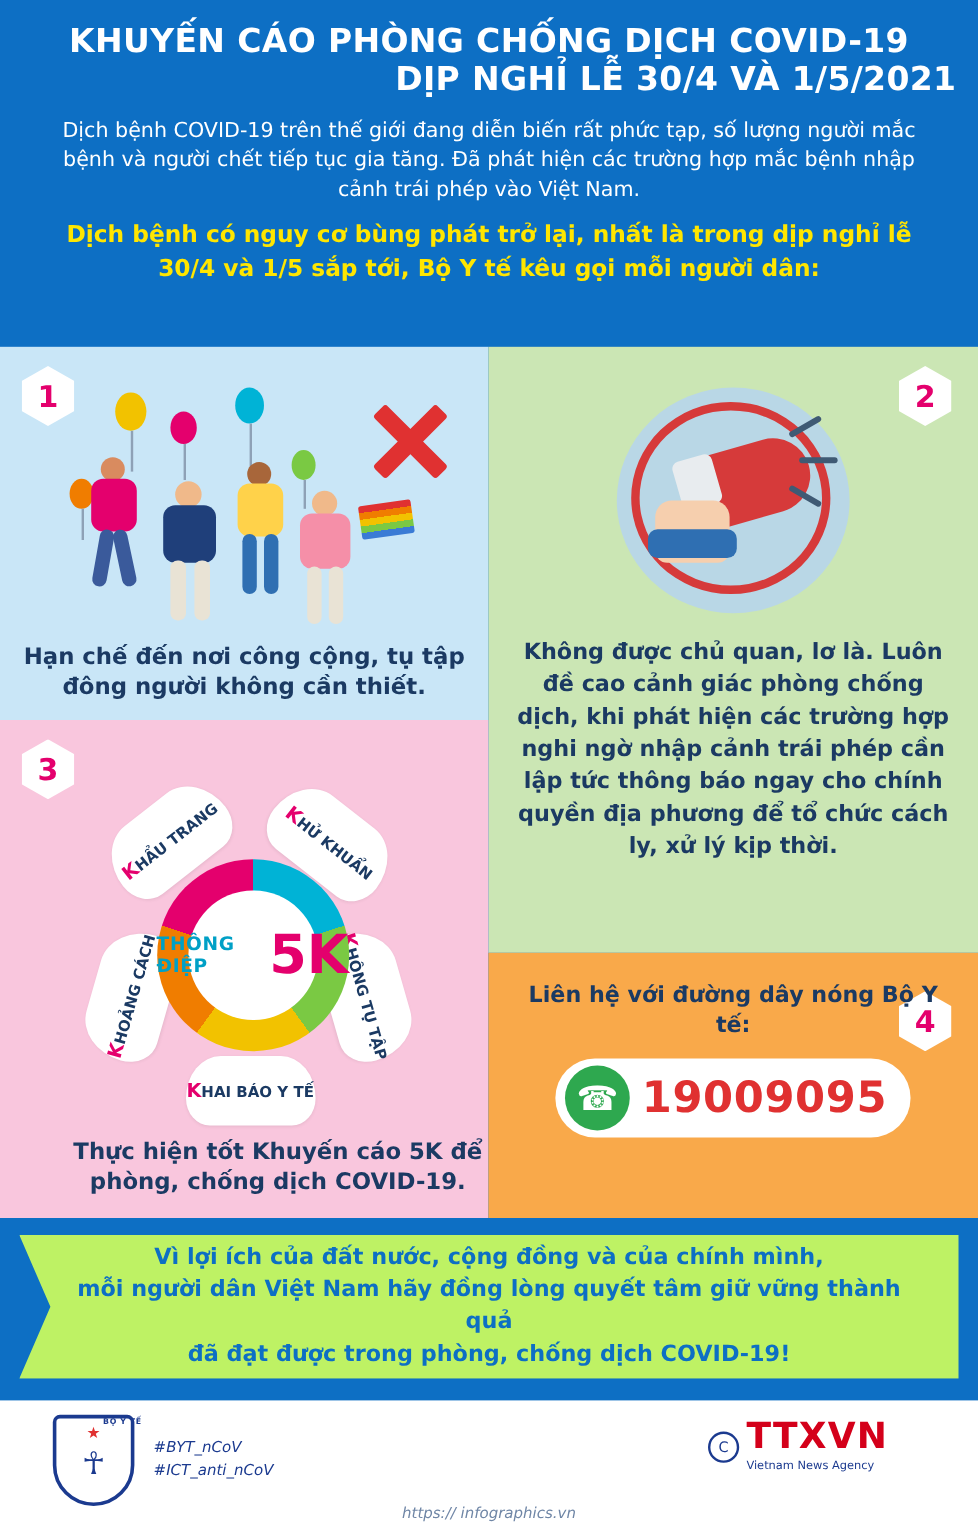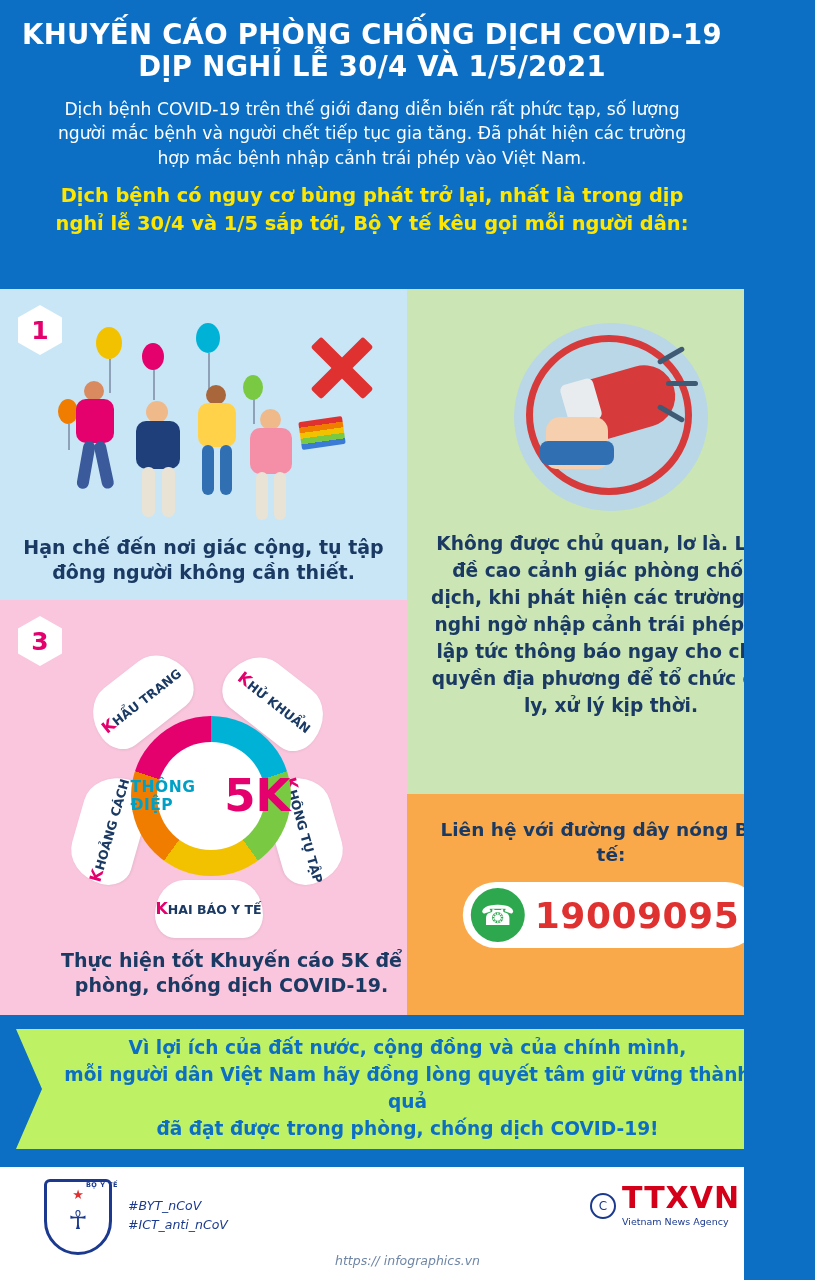--- a/index.html
+++ b/index.html
@@ -3,30 +3,30 @@
 <meta charset="utf-8">
 <style>
   html,body{margin:0;padding:0;}
   body{
     width:815px;height:1280px;
     background:#0d6fc4;
     font-family:"DejaVu Sans", sans-serif;
     overflow:hidden;
     position:relative;
   }
-  .page{position:relative;width:744px;height:1280px;overflow:hidden;background:#0d6fc4;}
+  .page{position:relative;width:815px;height:1280px;overflow:hidden;background:#0d6fc4;}
 
   
   .header{padding:18px 18px 4px 18px;}
   .title{
     color:#ffffff;font-weight:bold;text-align:center;
     font-size:27.5px;line-height:1.18;letter-spacing:.3px;
     text-transform:uppercase;
   }
-  .title .l2{display:block;}
+  .title .l2{display:block;text-align:right;}
   .intro{
     color:#ffffff;text-align:center;font-size:17.2px;line-height:1.42;
     margin:14px 26px 0 26px;
   }
   .callout{
     color:#ffe600;text-align:center;font-weight:bold;font-size:19.4px;
     line-height:1.45;margin:12px 18px 0 18px;
   }
 
   
@@ -209,21 +209,21 @@
           <div style="position:absolute;left:24px;top:63px;width:12px;height:48px;border-radius:6px;background:#e9e3d5;"></div>
         </div>
 
         <div style="position:absolute;left:300px;top:96px;width:44px;height:28px;background:linear-gradient(#e03131 0 20%,#f07d00 20% 40%,#f2c200 40% 60%,#7ac943 60% 80%,#3a7bd5 80% 100%);border-radius:2px;transform:rotate(-8deg);"></div>
 
         <div class="xmark">
             <span></span>
             <span></span>
           </div>
       </div>
-      <div class="cap cap1">Hạn chế đến nơi giác cộng, tụ tập đông người không cần thiết.</div>
+      <div class="cap cap1">Hạn chế đến nơi công cộng, tụ tập đông người không cần thiết.</div>
     </div>
 
     <div class="cell c2">
       <div class="badge b2">2</div>
       <div class="art2">
         <div class="mega-circle"></div>
         <div class="mega-ring"></div>
 
         <div style="position:absolute;left:66px;top:52px;width:104px;height:62px;background:#d63a3a;border-radius:8px 46px 46px 8px;transform:rotate(-16deg);"></div>
         <div style="position:absolute;left:58px;top:62px;width:34px;height:42px;background:#e8ecef;border-radius:6px;transform:rotate(-16deg);"></div>

